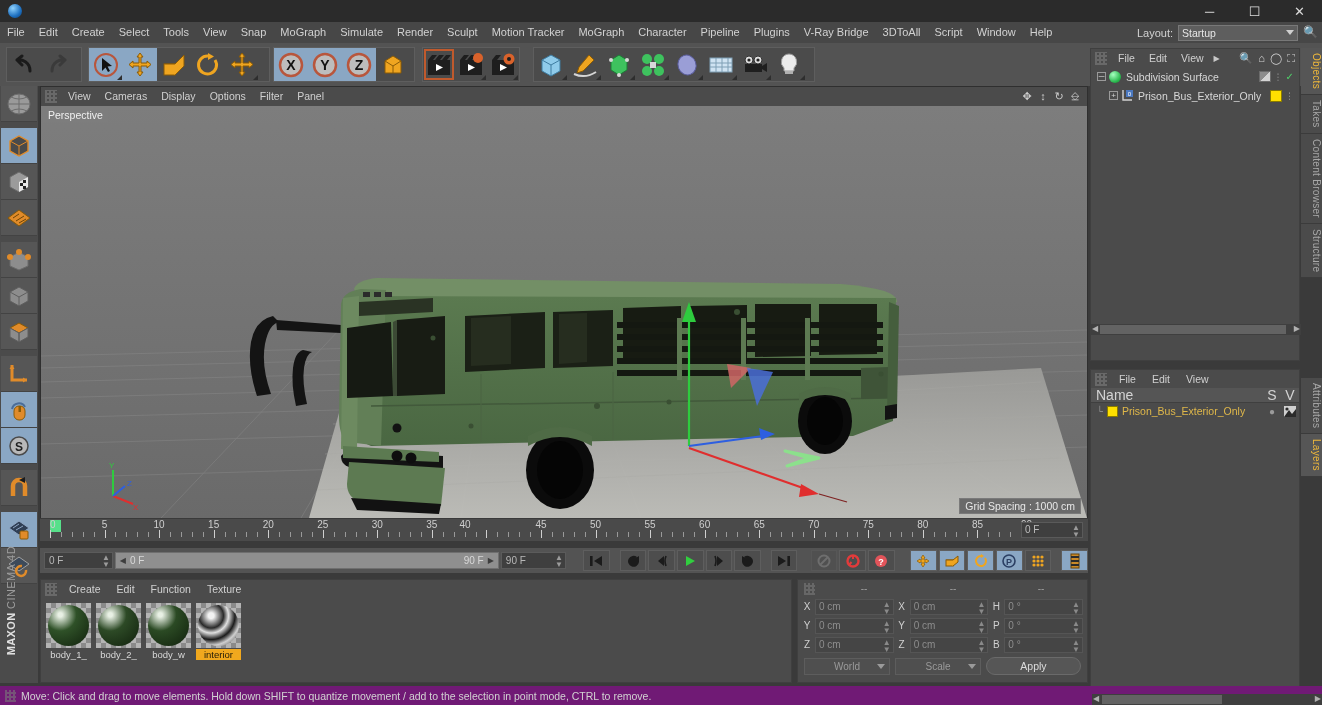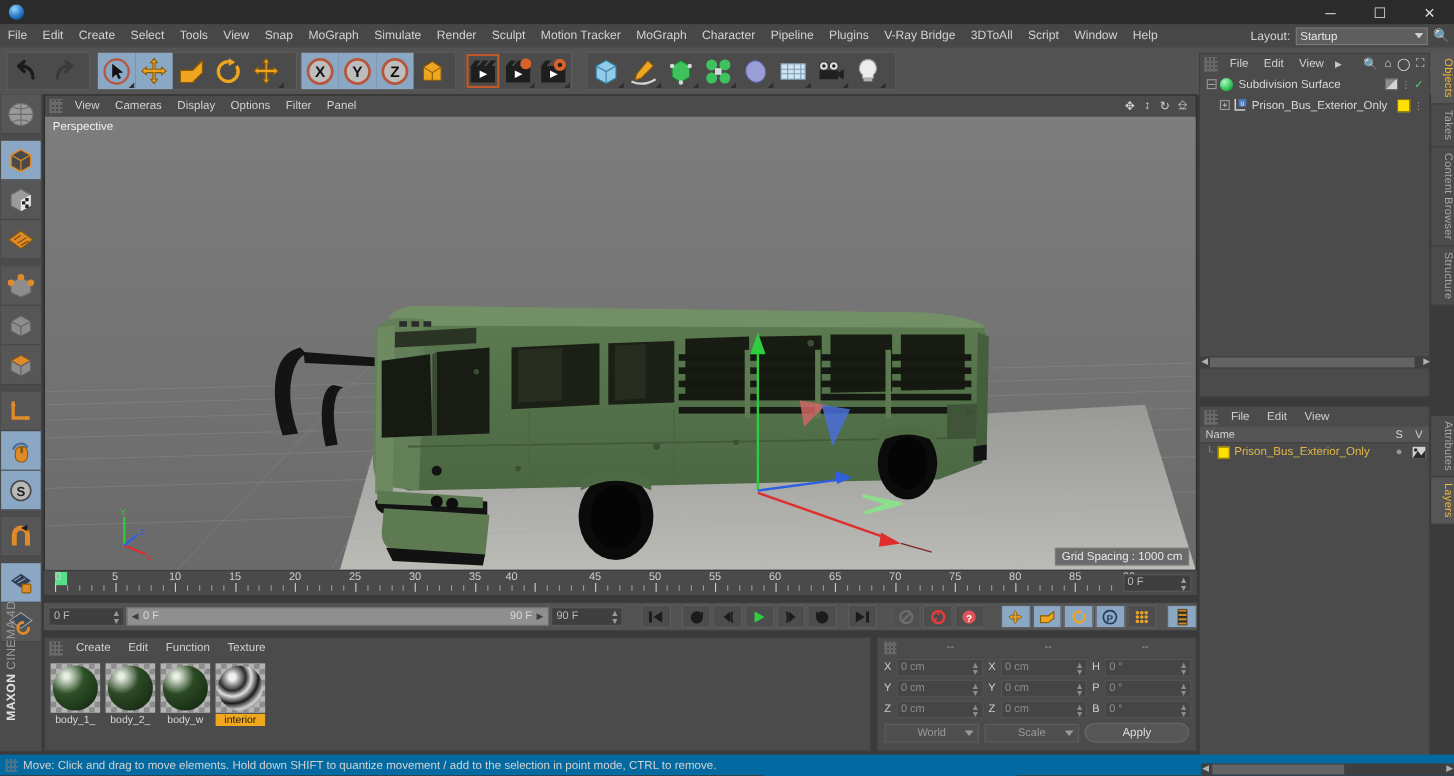--- a/index.html
+++ b/index.html
@@ -144,32 +144,32 @@
     line-height:7px; text-align:center; margin-right:3px; }
   #objscroll { position:absolute; left:0; bottom:0; width:210px; height:11px; background:#3f3f3f;}
   #objscroll .th{ position:absolute; left:9px; top:1px; width:186px; height:9px; background:#636363;}
   #objscroll .a{ position:absolute; color:#b0b0b0; font-size:8px; top:0; line-height:10px;}
 
   #attrman { position:absolute; left:1090px; top:369px; width:210px; height:322px;
     background:#4b4b4b; border:1px solid #3f3f3f; }
   #attrman .ohdr { height:18px; display:flex; align-items:center; }
   #attrman .ohdr .mi { padding:0 8px; color:#d0d0d0; font-size:10.5px; line-height:18px; }
   #attrhdr { display:flex; height:15px; background:#555; align-items:center;
-    font-size:10px; color:#d3d3d3; border-bottom:1px solid #3f3f3f; }
+    font-size:14px; color:#d3d3d3; border-bottom:1px solid #3f3f3f; }
   #lyrrow { display:flex; align-items:center; height:16px; font-size:10.5px; }
 
   #rtabs { position:absolute; left:1301px; top:48px; width:21px; height:643px; }
   .vtab { width:21px; writing-mode:vertical-rl; text-align:center; font-size:10px;
     color:#a8a8a8; background:#4b4b4b; border-bottom:1px solid #3b3b3b;
     padding:5px 0; letter-spacing:.3px; }
   .vtab.act { color:#f0b93a; background:#565656; }
 
   
   #status { position:absolute; left:0; top:686px; width:1322px; height:19px;
-    background:#0369a1; display:flex; align-items:center; }
+    background:#701a75; display:flex; align-items:center; }
   #status .grip { width:11px; height:12px; margin:0 5px; background:
      repeating-linear-gradient(0deg,#7a7a7a 0 2px, transparent 2px 4px),
      repeating-linear-gradient(90deg,#7a7a7a 0 2px, transparent 2px 4px); opacity:.6;}
   #status .txt { color:#d2d2d2; font-size:10.5px; }
   #hscroll { position:absolute; right:0; bottom:0; width:230px; height:11px; background:#3f3f3f;}
   #hscroll .th{ position:absolute; left:10px; top:1px; width:120px; height:9px; background:#636363;}
 </style>
 </head>
 <body>
 

